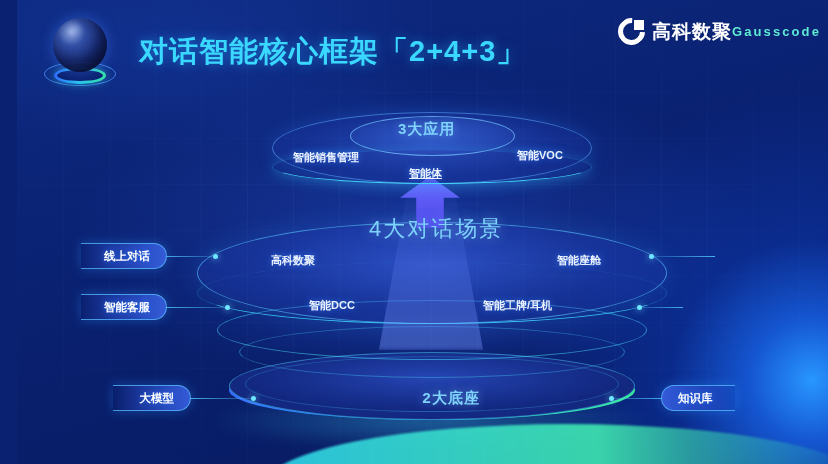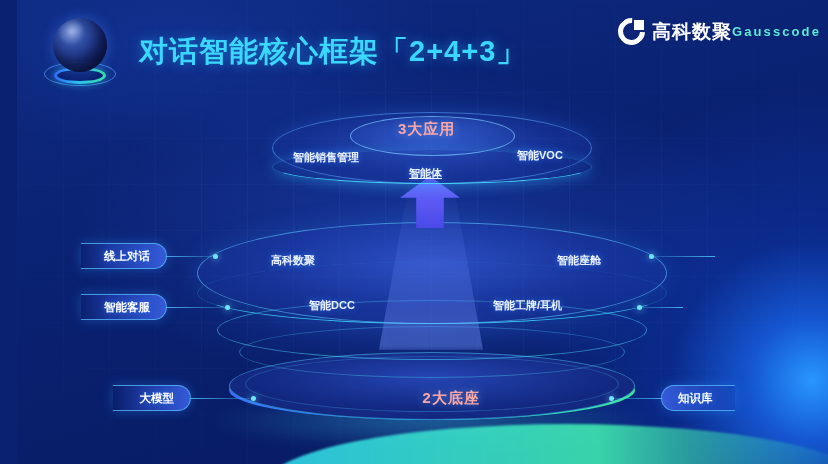--- a/index.html
+++ b/index.html
@@ -172,21 +172,21 @@
   }
   
   #sweep{
     position:absolute; left:250px; top:424px; width:600px; height:60px;
     background:linear-gradient(90deg,#2fd0e8 0%,#3ee3b0 55%,rgba(62,227,176,0) 100%);
     border-radius:50% 50% 0 0 / 100% 100% 0 0;
     filter:blur(1px); opacity:.92;
   }
 
   
-  .lbl{ position:absolute; color:#fca5a5; white-space:nowrap; }
+  .lbl{ position:absolute; color:#7dd3fc; white-space:nowrap; }
   .big-title{ font-size:15px; font-weight:700; letter-spacing:1px; text-shadow:0 0 10px rgba(140,200,255,.5); }
   .huge-title{ font-size:22px; font-weight:500; letter-spacing:2px; text-shadow:0 0 12px rgba(150,210,255,.55); }
   .node{ font-size:11px; font-weight:700; color:#eaf2ff; text-shadow:0 0 7px rgba(60,130,255,.75); }
 
   
   .pill{
     position:absolute; height:26px; display:flex; align-items:center;
     font-size:11.5px; font-weight:700; color:#fff; white-space:nowrap;
     text-shadow:0 0 6px rgba(40,120,255,.8);
   }
@@ -260,24 +260,25 @@
 
   <div class="disc" id="top-outer"></div>
   <div class="disc" id="top-inner"></div>
   <div class="disc" id="top-rim"></div>
 
   <div class="lbl big-title" style="left:381px; top:120px;">3大应用</div>
   <div class="lbl node" style="left:276px; top:150px;">智能销售管理</div>
   <div class="lbl node" style="left:392px; top:166px;text-decoration:underline;">智能体</div>
   <div class="lbl node" style="left:500px; top:148px;">智能VOC</div>
 
+  <div class="lbl huge-title" style="left:352px; top:214px;">4大对话场景</div>
   <div class="lbl node" style="left:254px; top:253px;">高科数聚</div>
   <div class="lbl node" style="left:540px; top:253px;">智能座舱</div>
   <div class="lbl node" style="left:292px; top:298px;">智能DCC</div>
-  <div class="lbl node" style="left:476px; top:298px;">智能工牌/耳机</div>
+  <div class="lbl node" style="left:466px; top:298px;">智能工牌/耳机</div>
 
   <div class="lbl big-title" style="left:405px; top:389px;font-family:Liberation Mono, monospace;">2大底座</div>
 
   <div class="connector" style="left:148px; top:256px; width:50px;"></div>
   <div class="cdot" style="left:196px; top:254px;"></div>
   <div class="pill pill-l" style="left:64px; top:243px; width:86px;">线上对话</div>
 
   <div class="connector" style="left:148px; top:307px; width:62px;"></div>
   <div class="cdot" style="left:208px; top:305px;"></div>
   <div class="pill pill-l" style="left:64px; top:294px; width:86px;">智能客服</div>

